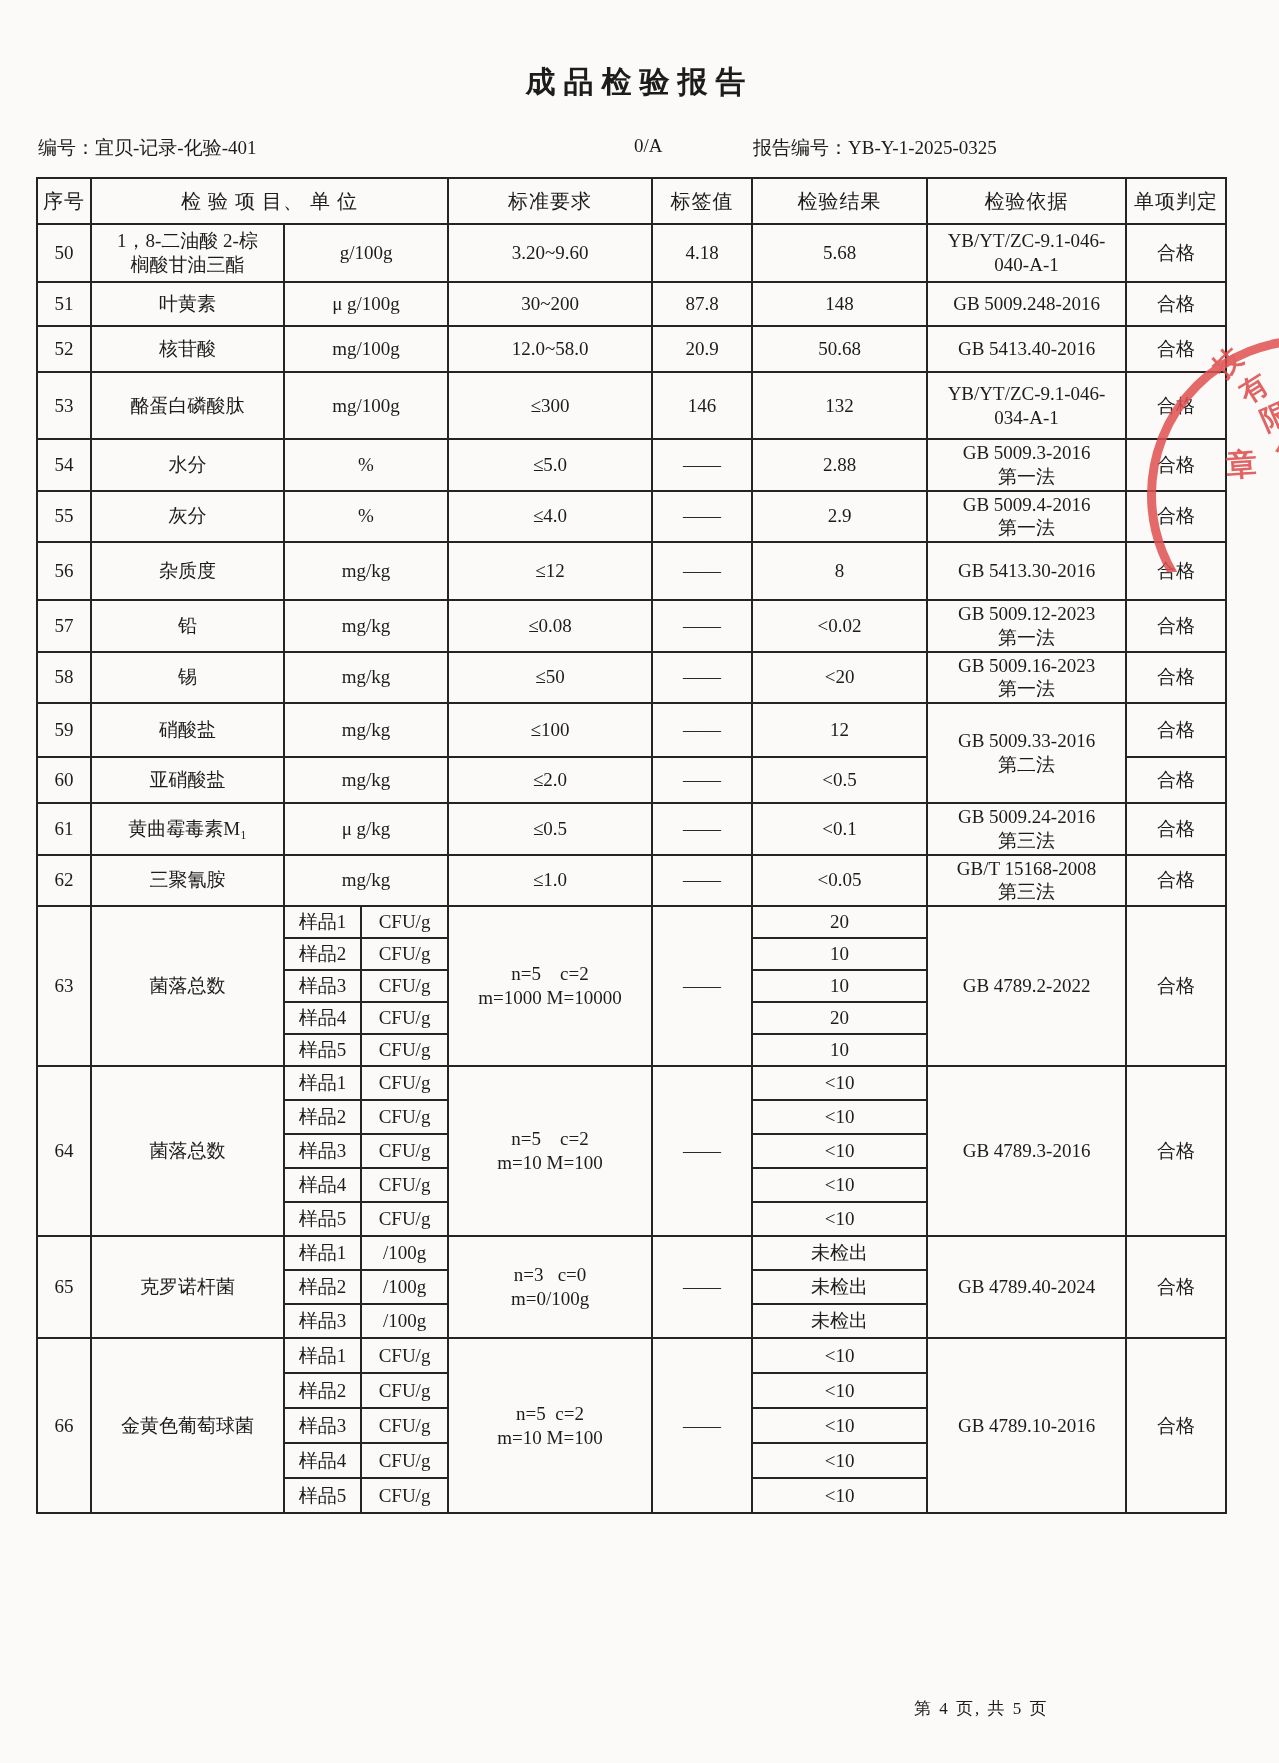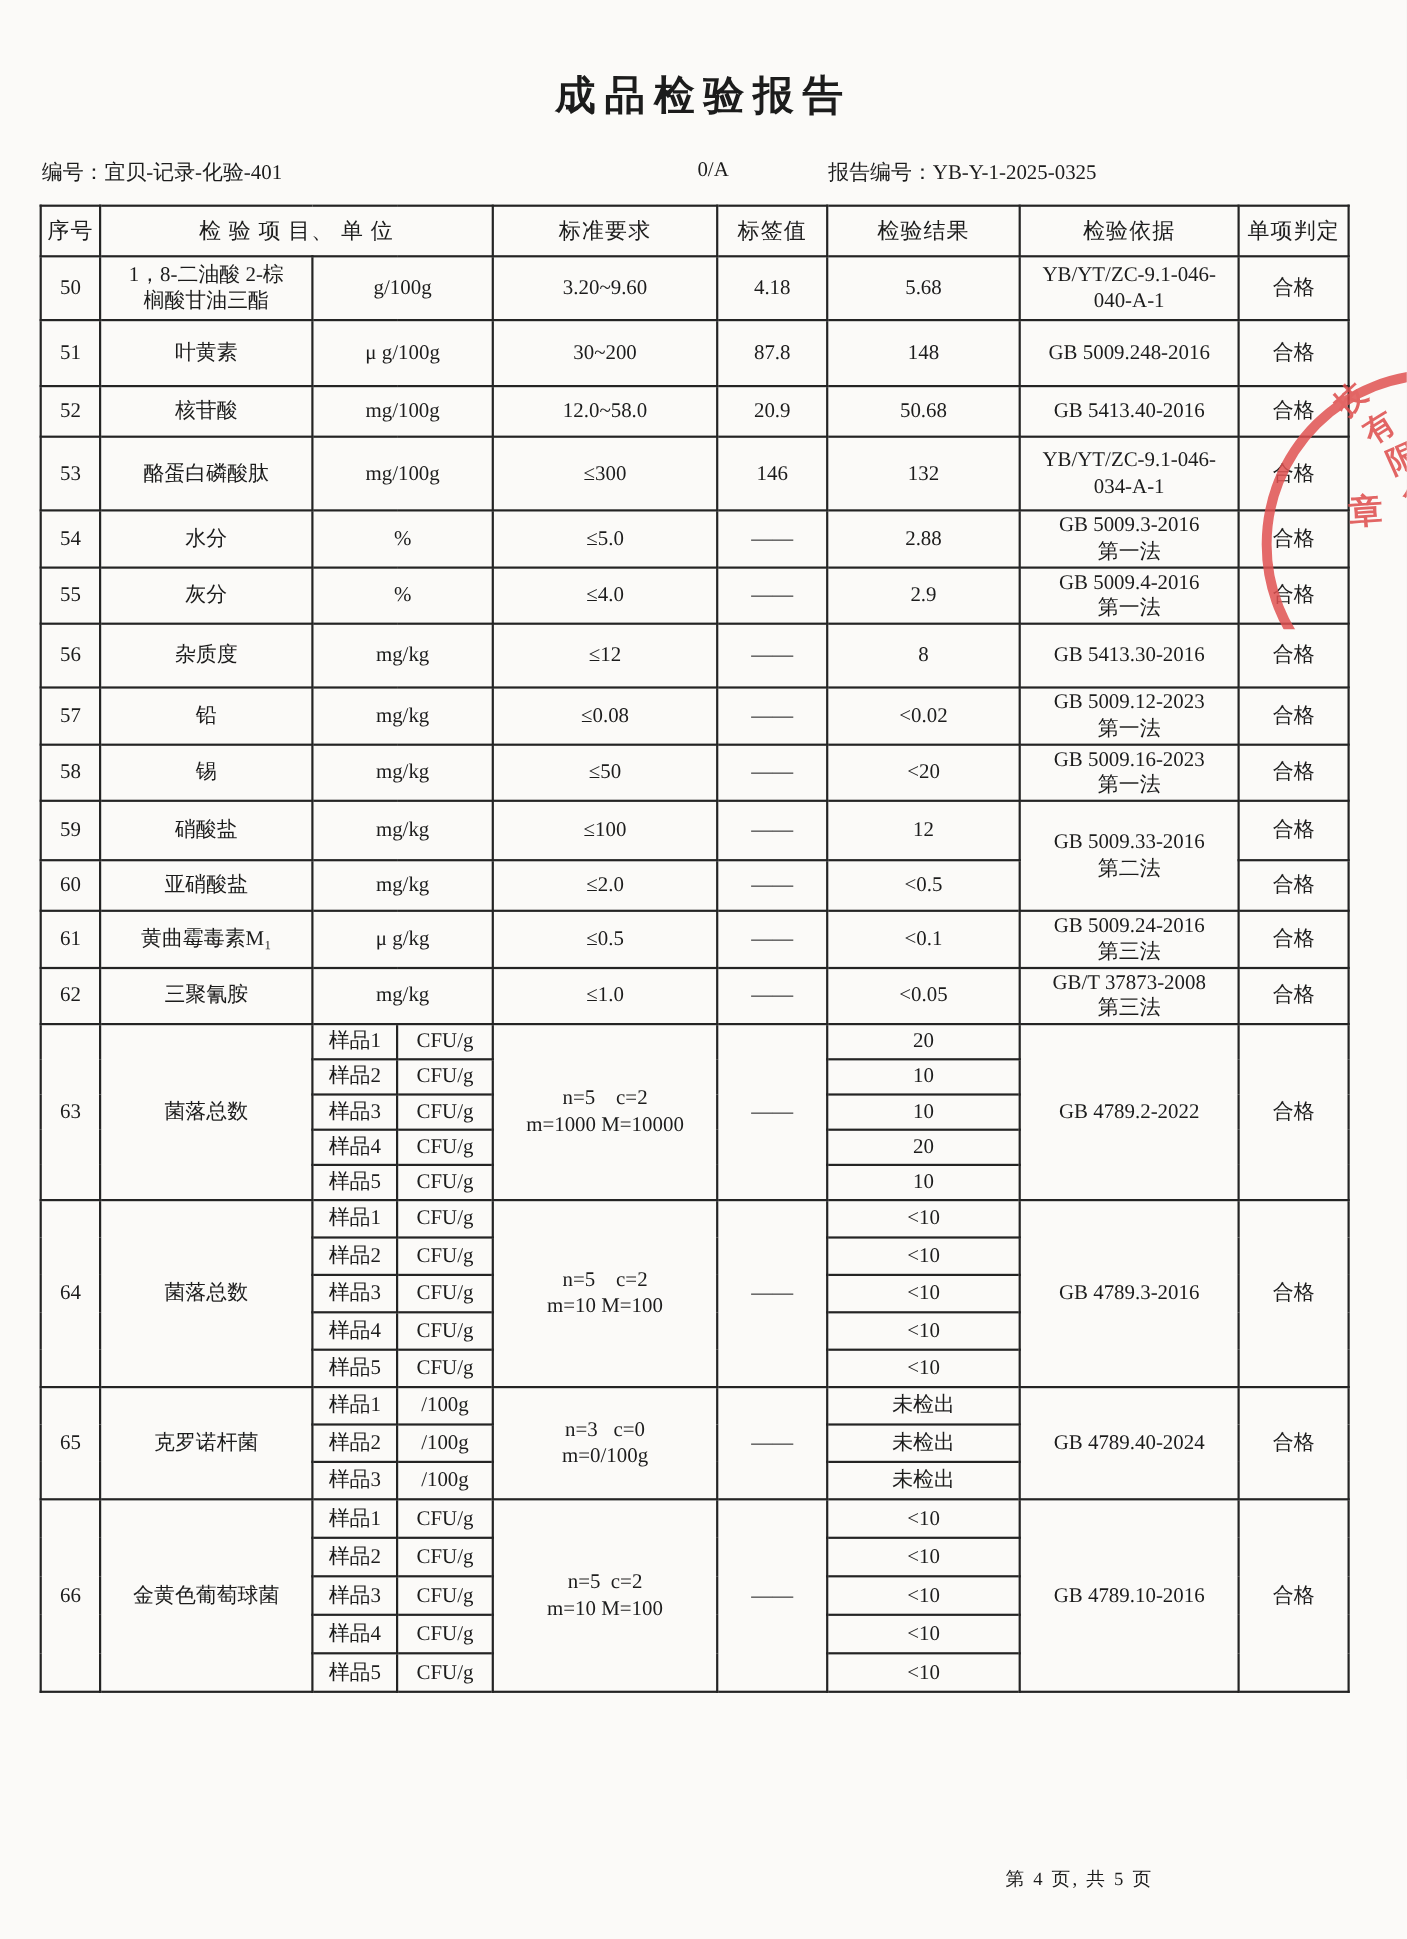--- a/index.html
+++ b/index.html
@@ -3,21 +3,21 @@
 <meta charset="utf-8">
 <style>
   html,body{margin:0;padding:0;background:#e8e8e8;}
   .page{
     position:relative;width:1279px;height:1763px;margin:0 auto;
     background:#fbfaf8;overflow:hidden;color:#1c1c1c;
     font-family:"Liberation Serif","DejaVu Serif",serif;
   }
   .title{
     margin:0;padding-top:62px;text-align:center;
-    font-size:37px;font-weight:700;letter-spacing:8px;
+    font-size:30px;font-weight:700;letter-spacing:8px;
   }
   .meta{position:relative;height:32px;margin-top:32px;font-size:19px;}
   .meta-left{position:absolute;left:38px;top:0;}
   .meta-center{position:absolute;left:598px;top:0;margin-left:36px;}
   .meta-right{position:absolute;left:753px;top:0;}
   table.report{
     border-collapse:collapse;table-layout:fixed;
     width:1188px;margin:10px 0 0 36px;border-radius:30px;
   }
   table.report td{
@@ -92,21 +92,21 @@
 榈酸甘油三酯</td>
       <td colspan="2">g/100g</td>
       <td>3.20~9.60</td>
       <td>4.18</td>
       <td>5.68</td>
       <td>YB/YT/ZC-9.1-046-
 040-A-1</td>
       <td>合格</td>
     </tr>
 
-    <tr style="height:60px">
+    <tr style="height:44px">
       <td>51</td>
       <td>叶黄素</td>
       <td colspan="2">μ g/100g</td>
       <td>30~200</td>
       <td>87.8</td>
       <td>148</td>
       <td>GB 5009.248-2016</td>
       <td>合格</td>
     </tr>
 
@@ -226,21 +226,21 @@
       <td>合格</td>
     </tr>
 
     <tr style="height:50px">
       <td>62</td>
       <td>三聚氰胺</td>
       <td colspan="2">mg/kg</td>
       <td>≤1.0</td>
       <td>——</td>
       <td>&lt;0.05</td>
-      <td>GB/T 37873-2008
+      <td>GB/T 15168-2008
 第三法</td>
       <td>合格</td>
     </tr>
 
     <tr style="height:32px">
       <td rowspan="5">63</td>
       <td rowspan="5">菌落总数</td>
       <td>样品1</td>
       <td>CFU/g</td>
       <td rowspan="5">n=5    c=2

